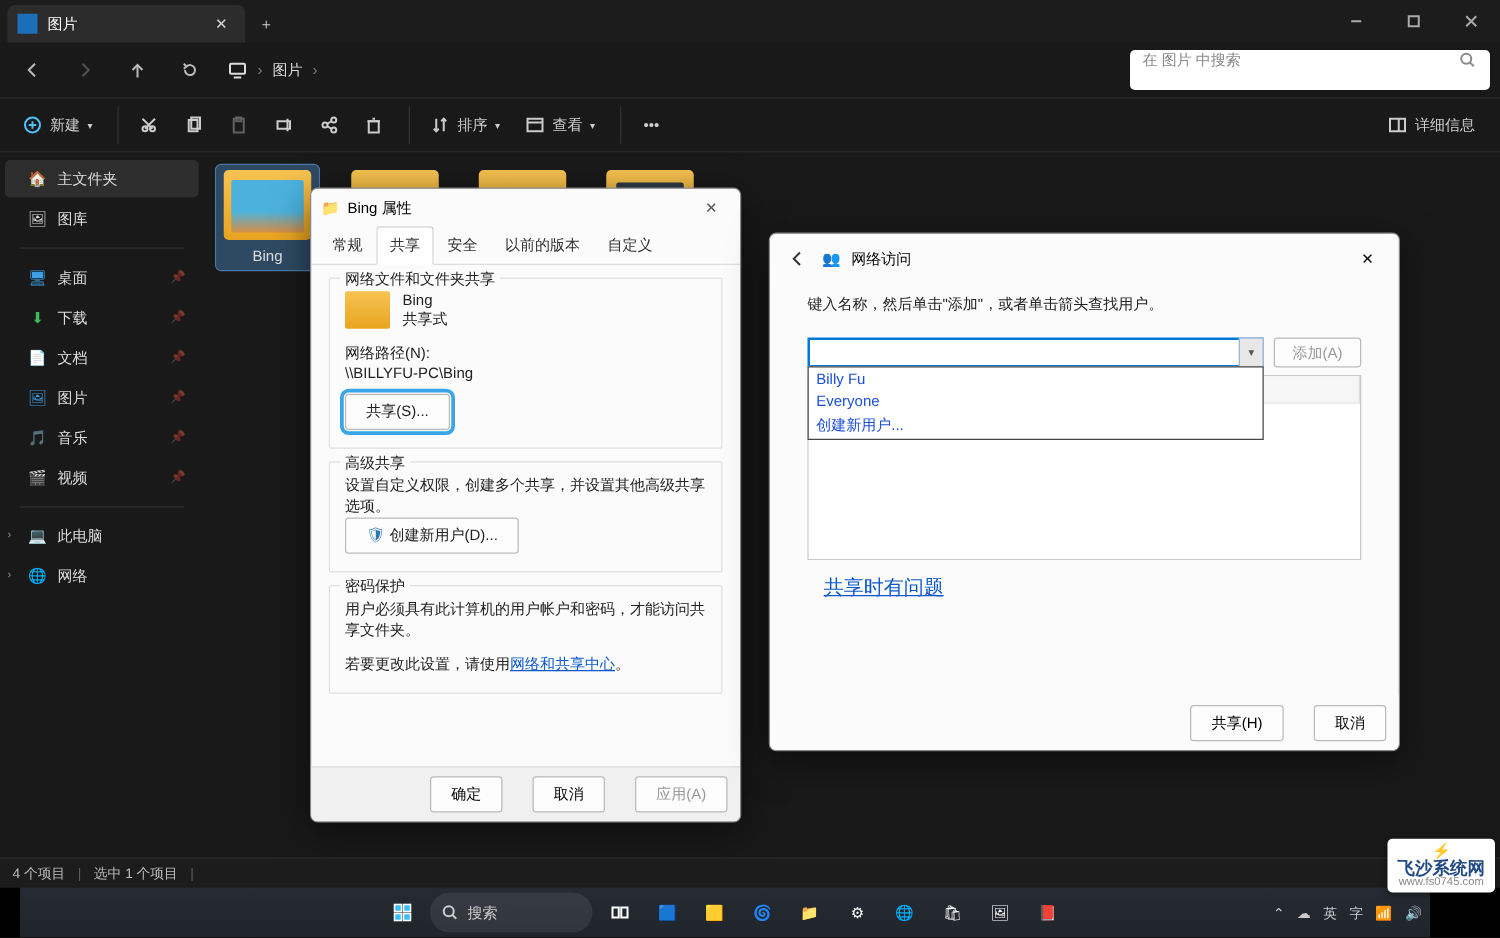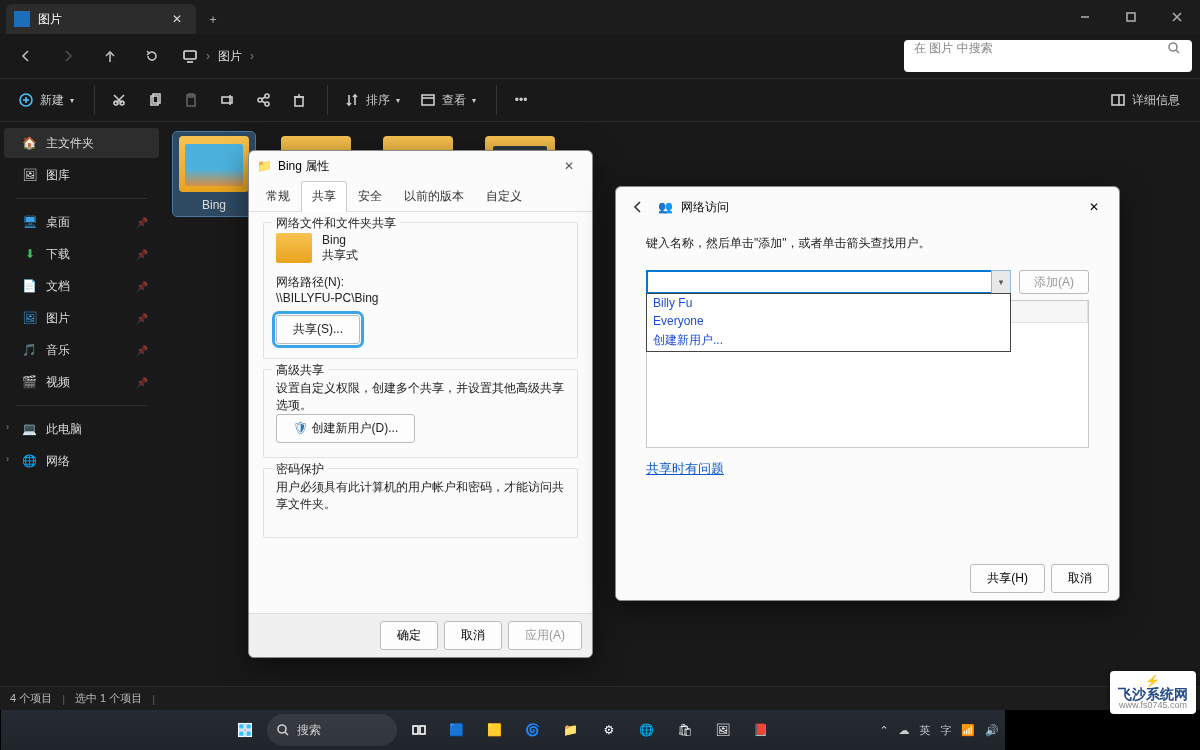--- a/index.html
+++ b/index.html
@@ -60,46 +60,46 @@
 .dlg .tabs .dtab { padding:6px 10px; border:1px solid transparent; border-bottom:none; color:#333; }
 .dlg .tabs .dtab.active { background:#fff; border:1px solid #ccc; border-bottom:1px solid #fff; margin-bottom:-1px; border-radius:3px 3px 0 0; }
 .dlg .panel { padding:10px 14px 50px 14px; font-size:12px; color:#222; height:calc(100% - 70px); overflow:auto; }
 .group { border:1px solid #e0e0e0; padding:10px 12px 14px; margin-bottom:10px; border-radius:2px; position:relative; }
 .group .gtitle { position:absolute; top:-8px; left:8px; background:#fbfbfb; padding:0 4px; font-size:12px; }
 .group .row { display:flex; gap:10px; align-items:flex-start; }
 .group .fldr { width:36px; height:30px; background:linear-gradient(#f7c351,#e8a41f); border-radius:2px; }
 .wbtn { display:inline-block; padding:5px 16px; border:1px solid #bbb; background:#fdfdfd; border-radius:3px; font-size:12px; cursor:default; }
 .wbtn.hl { outline:3px solid #3aa6e8; outline-offset:1px; }
 .link { color:#0a58ca; text-decoration:underline; }
-.dlg .btnrow { position:absolute; left:0; right:0; bottom:0; height:44px; background:#f0f0f0; border-top:1px solid #ddd; display:flex; align-items:center; justify-content:flex-end; gap:6px; padding:0 10px; }
+.dlg .btnrow { position:absolute; left:0; right:0; bottom:0; height:44px; background:#f0f0f0; border-top:1px solid #ddd; display:flex; align-items:center; justify-content:flex-end; gap:24px; padding:0 10px; }
 .wbtn.dis { color:#999; }
 
 
 .dlg.share { left:615px; top:186px; width:505px; height:415px; padding:0; }
 .dlg.share .shead { height:40px; display:flex; align-items:center; padding:0 10px; gap:8px; }
 .dlg.share .shead .back { width:24px; display:flex; justify-content:center; color:#333; }
 .dlg.share .shead .sclose { margin-left:auto; width:30px; height:28px; display:flex; align-items:center; justify-content:center; }
 .dlg.share .sbody { padding:8px 30px 14px; }
 .dlg.share h3 { color:#003a7a; font-weight:400; font-size:13px; margin-bottom:12px; }
 .dlg.share .hint { font-size:12px; color:#222; margin-bottom:18px; }
 .pickerrow { display:flex; gap:8px; }
 .picker { position:relative; flex:1; }
 .picker input { width:100%; height:24px; border:2px solid #0078d4; padding:0 24px 0 6px; font-size:12px; outline:none; }
 .picker .arrow { position:absolute; right:0; top:0; width:20px; height:24px; background:#e8e8e8; border:1px solid #98b5d1; display:flex; align-items:center; justify-content:center; font-size:9px; color:#555; }
 .dropdown { position:absolute; left:0; top:23px; right:0; background:#fff; border:1px solid #444; z-index:3; }
 .dropdown .opt { padding:2px 6px; font-size:12px; color:#1d4ed8; }
 .listarea { margin-top:6px; height:148px; border:1px solid #c9c9c9; display:flex; flex-direction:column; }
 .listarea .lhdr { height:22px; background:#f6f6f6; border-bottom:1px solid #e0e0e0; display:flex; }
 .listarea .lhdr div { flex:1; padding:3px 8px; font-size:11px; border-right:1px solid #e0e0e0; }
 .listarea .lbody { flex:1; background:#fff; }
-.troublelink { display:inline-block; margin-top:12px; font-size:13px; color:#0a58ca; text-decoration:underline; }
+.troublelink { display:inline-block; margin-top:12px; font-size:16px; color:#0a58ca; text-decoration:underline;margin-left:13px; }
 .dlg.share .btnrow { background:#fbfbfb; border-top:none; }
 
 
-.taskbar { position:absolute; left:1px; bottom:0; width:1004px; height:40px; background:linear-gradient(#262b33,#20242b); display:flex; align-items:center; justify-content:center; gap:6px; }
+.taskbar { position:absolute; left:16px; bottom:0; width:1128px; height:40px; background:linear-gradient(#262b33,#20242b); display:flex; align-items:center; justify-content:center; gap:6px; }
 .taskbar .tcenter { display:flex; align-items:center; gap:6px; }
 .taskbar .tbicon { width:32px; height:32px; display:flex; align-items:center; justify-content:center; border-radius:4px; }
 .taskbar .tbsearch { display:flex; align-items:center; gap:6px; height:32px; padding:0 12px 0 8px; background:rgba(255,255,255,.08); border-radius:16px; color:#ccc; min-width:130px; }
 .tray { position:absolute; right:6px; top:0; height:40px; display:flex; align-items:center; gap:10px; color:#ccc; font-size:11px; }
 
 
 .wm { position:absolute; right:4px; bottom:36px; background:#fff; color:#244a85; padding:4px 8px; border-radius:4px; font-size:12px; display:flex; flex-direction:column; align-items:center; line-height:1; box-shadow:0 2px 6px rgba(0,0,0,.4); }
 .wm .big { font-weight:700; font-size:14px; }
 .wm .sml { font-size:9px; color:#888; }
 
@@ -376,20 +376,23 @@
       <span class="wbtn hl">共享(S)...</span>
     </div>
     <div class="group">
       <span class="gtitle">高级共享</span>
       <div style="">设置自定义权限，创建多个共享，并设置其他高级共享选项。</div>
       <span class="wbtn"><span style="color:#2a7ab8">🛡</span> <span>创建新用户(D)...</span></span>
     </div>
     <div class="group">
       <span class="gtitle">密码保护</span>
       <div style="margin-bottom:10px">用户必须具有此计算机的用户帐户和密码，才能访问共享文件夹。</div>
+      <div>
+        <span>若要更改此设置，请使用</span><a class="link">网络和共享中心</a>。
+      </div>
     </div>
   </div>
   <div class="btnrow">
     <span class="wbtn">确定</span>
     <span class="wbtn">取消</span>
     <span class="wbtn dis">应用(A)</span>
   </div>
 </div>
 
 <div class="dlg share">

